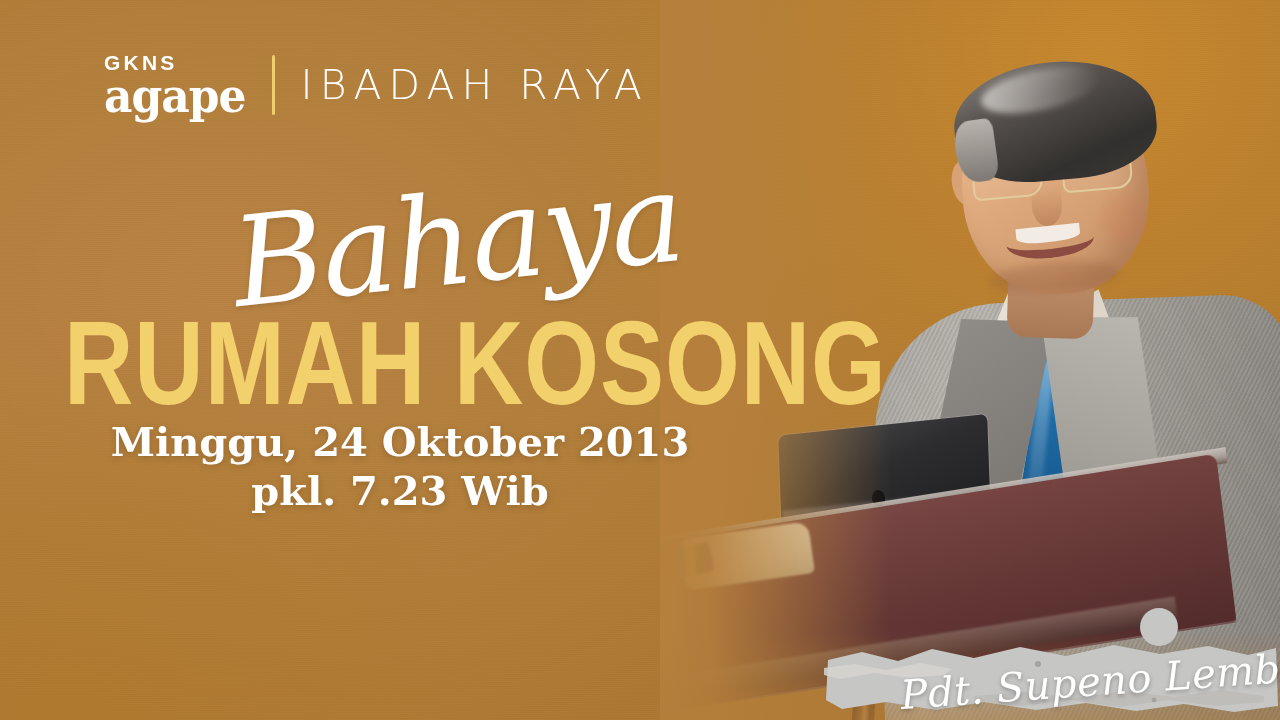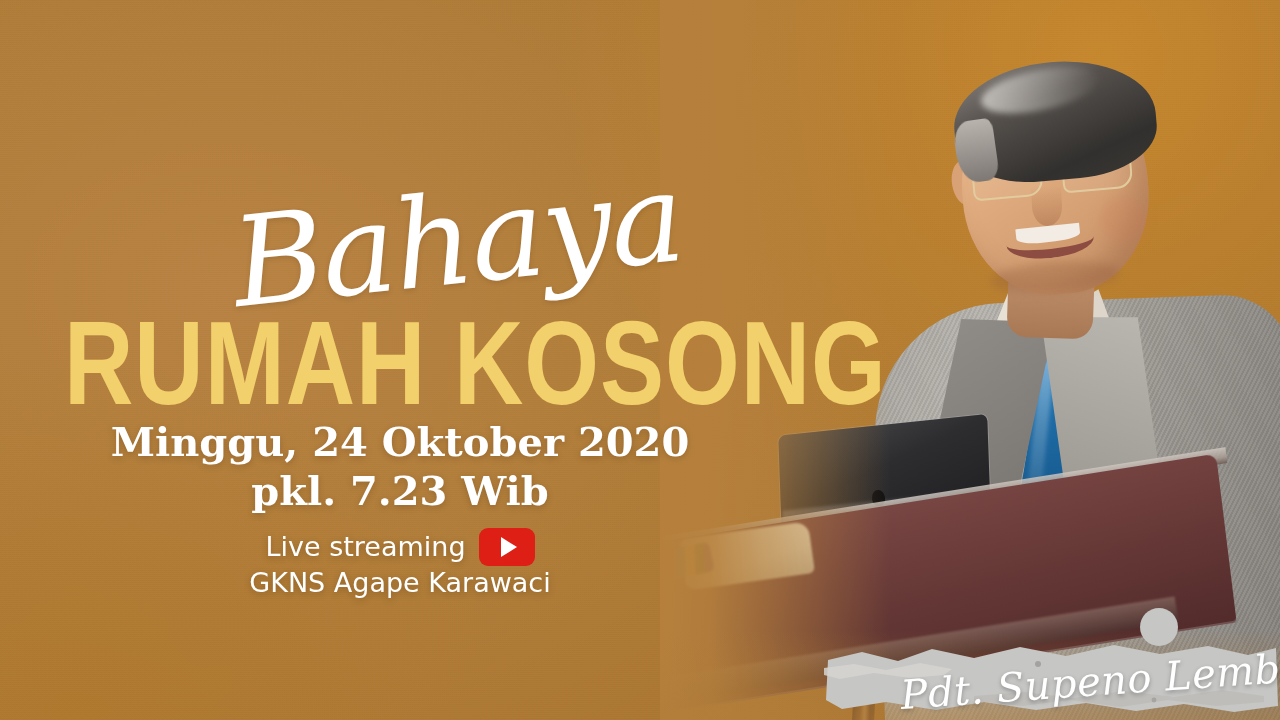--- a/index.html
+++ b/index.html
@@ -585,38 +585,37 @@
     <div class="lectern-edge"></div>
     <div class="lectern-top"></div>
     <div class="lectern-lip"></div>
     <div class="paper"></div>
     <div class="trinket"></div>
 
     <div class="photo-blend"></div>
     <div class="photo-blend-bottom"></div>
   </div>
 
+  <div class="header">
+    <div class="logo-block">
+      <span class="logo-gkns">GKNS</span>
+      <span class="logo-agape">agape</span>
+    </div>
+    <div class="divider"></div>
+    <div class="ibadah">IBADAH RAYA</div>
+  </div>
 
   <div class="headline">RUMAH KOSONG</div>
   <div class="script-title">Bahaya</div>
 
   <div class="datetime">
-    <div>Minggu, 24 Oktober 2020</div>
+    <div>Minggu, 24 Oktober 2013</div>
     <div>pkl. 7.23 Wib</div>
   </div>
 
-  <div class="stream">
-    <div class="stream-row1">
-      <span>Live streaming</span>
-      <span class="yt">
-        <span class="yt-tri"></span>
-      </span>
-    </div>
-    <div>GKNS Agape Karawaci</div>
-  </div>
 
   <div class="brush-dot"></div>
   <div class="brush">
     <svg viewBox="0 0 456 78" preserveAspectRatio="none" aria-hidden="true">
       <path d="M4,26 L38,18 L74,27 L108,15 L150,24 L196,13 L242,22 L290,11 L336,20 L384,12 L424,21 L452,14
                L454,72 L410,78 L360,70 L312,77 L262,69 L212,76 L160,68 L112,76 L62,68 L18,75 L2,66 Z" fill="#C6C6C4"></path>
       <path d="M0,34 L30,30 L62,36 L96,29 L128,35 L120,41 L86,44 L50,39 L16,45 L0,41 Z" fill="#D6D4D1" opacity=".85"></path>
       <path d="M150,62 L200,58 L250,64 L300,57 L350,63 L398,56 L440,62 L440,68 L392,72 L344,66 L296,73 L246,66 L198,72 L150,67 Z" fill="#B9B7B4" opacity=".6"></path>
       <circle cx="214" cy="30" r="3" fill="#8d8b88" opacity=".6"></circle>
       <circle cx="330" cy="66" r="2.4" fill="#8d8b88" opacity=".5"></circle>

